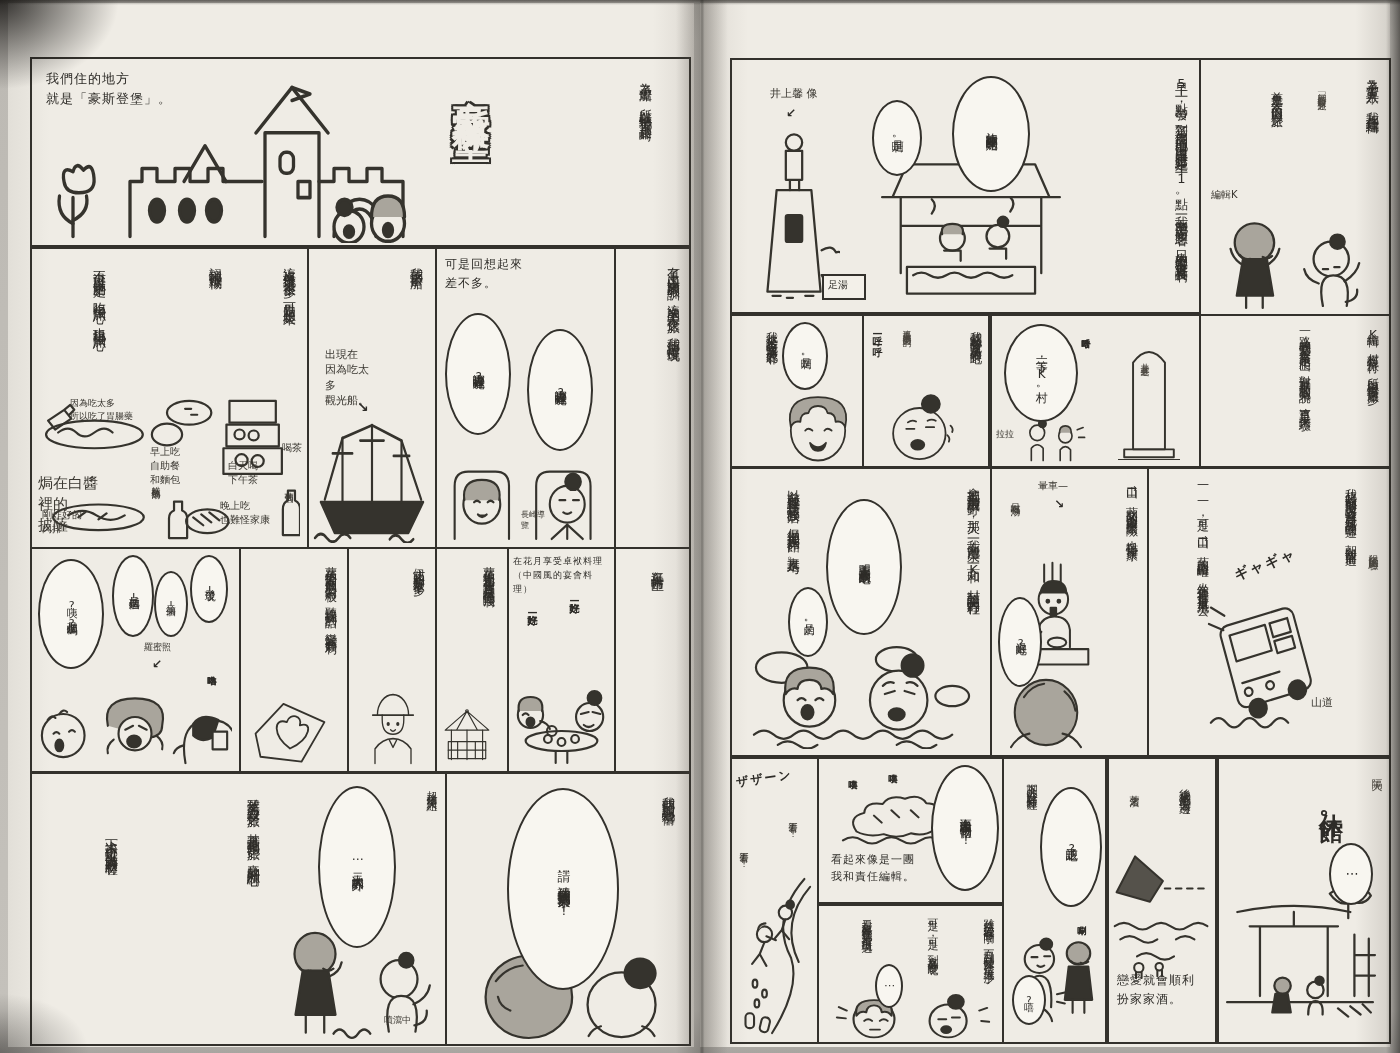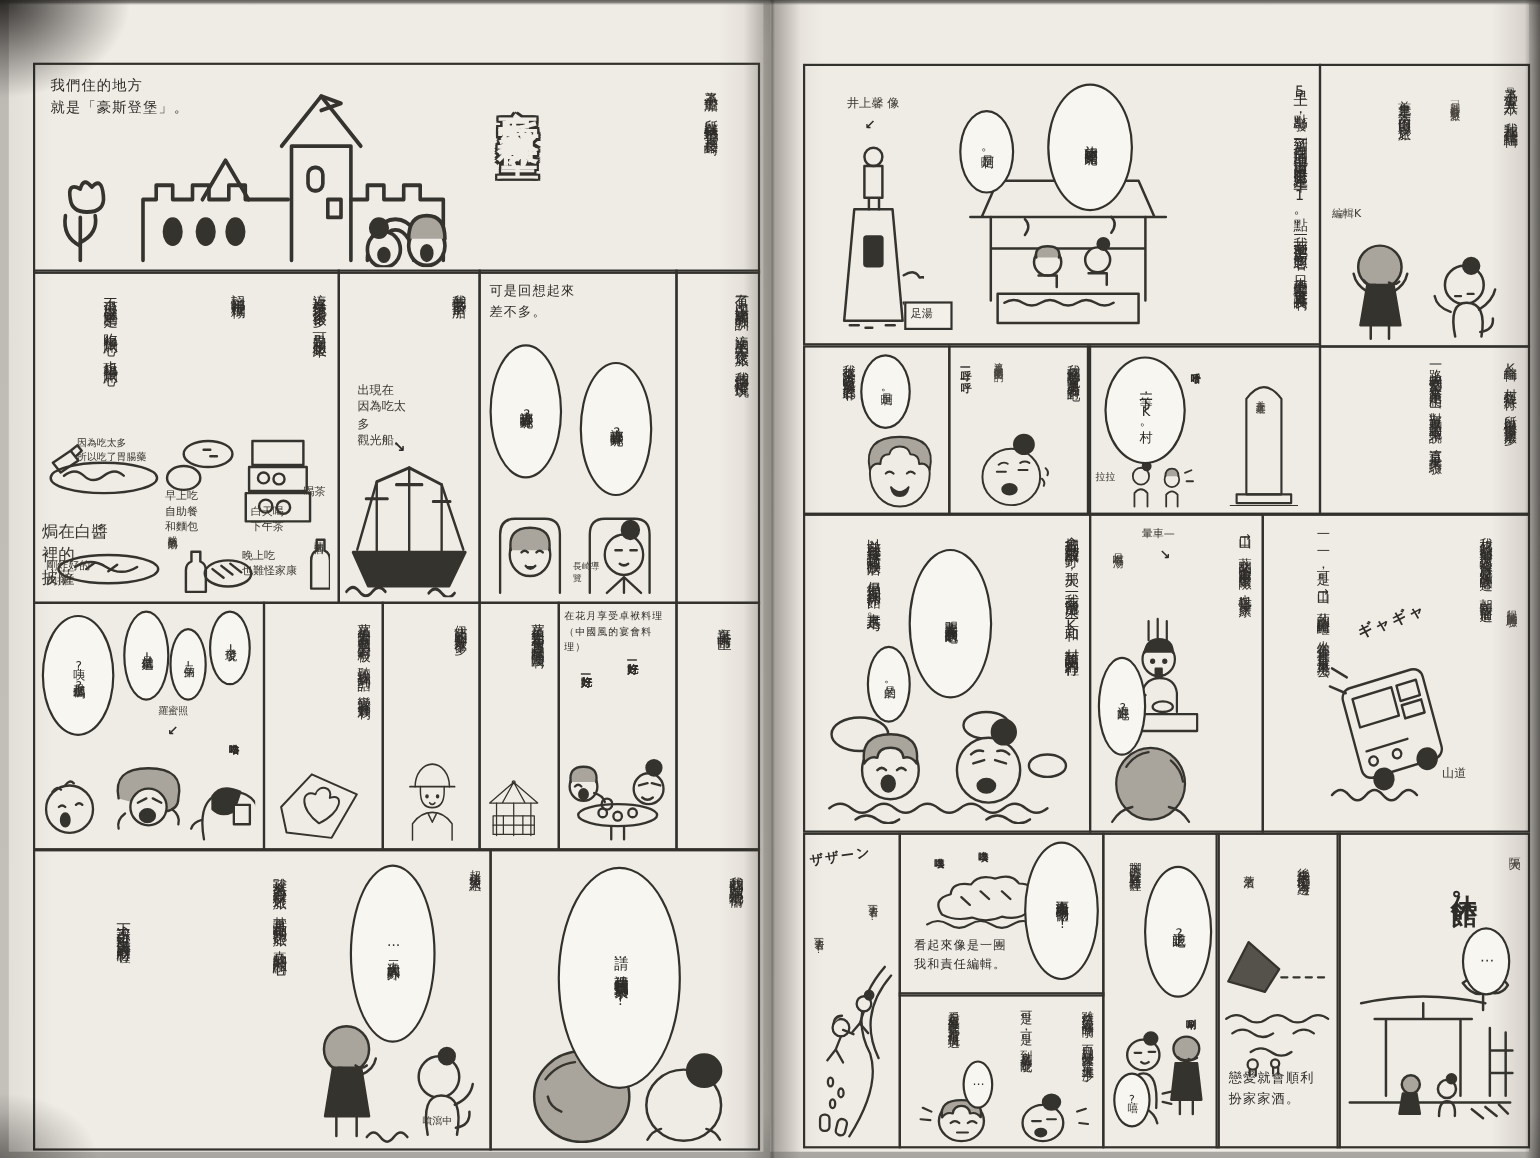--- a/index.html
+++ b/index.html
@@ -109,21 +109,21 @@
         <div class="tv" style="left: 214px; top: 10px; width: 52px; height: 200px; font-size: 13px;">這次好像玩了很多很多，可是回想起來，</div>
         <div class="tv" style="left: 170px; top: 10px; width: 22px; height: 118px; font-size: 13px;">記憶卻很模糊。</div>
         <div class="tv" style="left: 14px; top: 14px; width: 62px; height: 178px; font-size: 13px;">不過可以確定的是，吃得很開心、也玩得很開心。</div>
         <div class="lab" style="left: 38px; top: 150px; width: 86px; height: 26px; font-size: 9px;">因為吃太多
 所以吃了胃腸藥</div>
         <div class="lab" style="left: 118px; top: 198px; width: 44px; height: 40px; font-size: 10px;">早上吃
 自助餐
 和麵包</div>
         <div class="lab" style="left: 196px; top: 212px; width: 42px; height: 28px; font-size: 10px;">白天喝
 下午茶</div>
-        <div class="lab" style="left: 244px; top: 194px; width: 26px; height: 14px; font-size: 10px;">喝茶</div>
+        <div class="lab" style="left: 244px; top: 194px; width: 26px; height: 14px; font-size: 10px; text-align: right;">喝茶</div>
         <div class="lab" style="left: 6px; top: 226px; width: 74px; height: 28px; font-size: 15px;">焗在白醬裡的
 披薩</div>
         <div class="lab" style="left: 188px; top: 252px; width: 52px; height: 28px; font-size: 10px;">晚上吃
 也難怪家康</div>
         <div class="lab" style="left: 10px; top: 262px; width: 50px; height: 28px; font-size: 10px; font-family: Liberation Mono, monospace;">剛炸好的
 肉排</div>
         <div class="labv" style="left: 116px; top: 232px; width: 14px; height: 62px; font-size: 9px;">粉紅色的湯</div>
         <div class="labv" style="left: 250px; top: 238px; width: 13px; height: 44px; font-size: 9px;">葡萄酒</div>
       </div>
       <div class="panel" style="left: 307px; top: 245px; width: 126px; height: 300px;">

